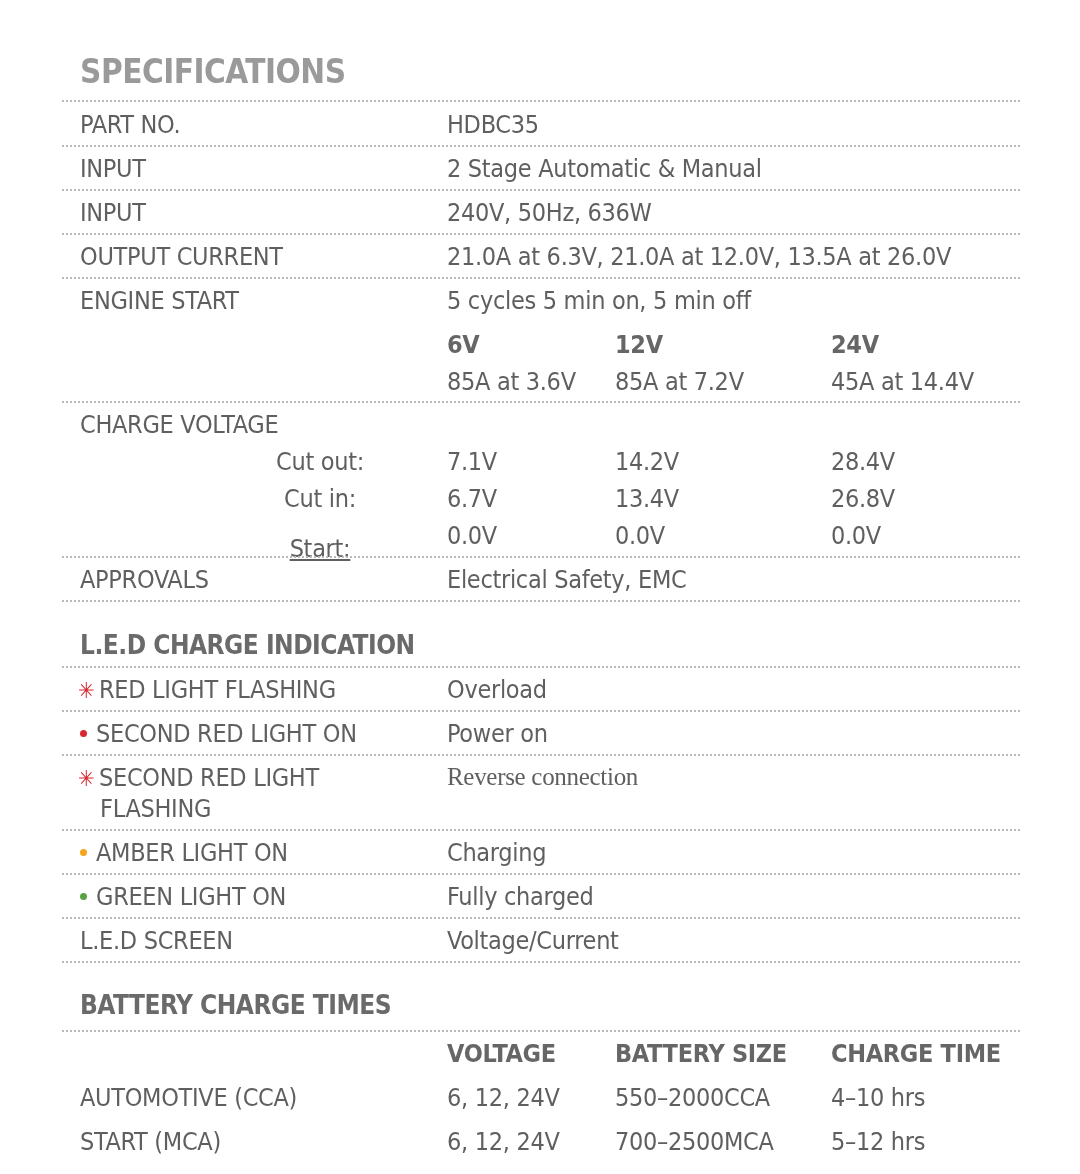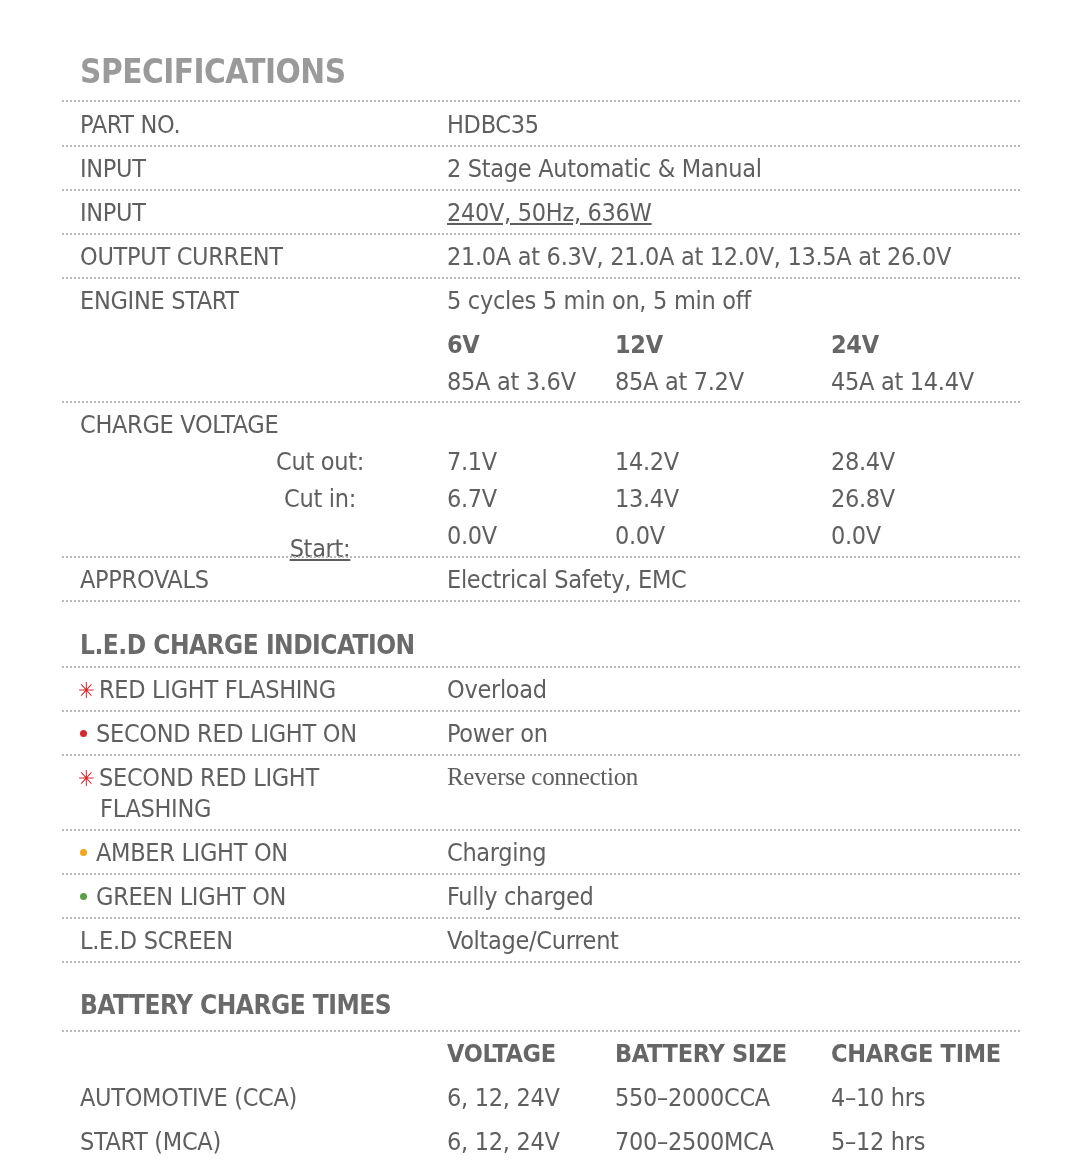--- a/index.html
+++ b/index.html
@@ -23,21 +23,21 @@
 
 <div class="abs t" style="left:80px;top:110px;">PART NO.</div>
 <div class="abs t" style="left:447px;top:110px;">HDBC35</div>
 <div class="dots" style="top:145px;"></div>
 
 <div class="abs t" style="left:80px;top:154px;">INPUT</div>
 <div class="abs t" style="left:447px;top:154px;">2 Stage Automatic &amp; Manual</div>
 <div class="dots" style="top:189px;"></div>
 
 <div class="abs t" style="left:80px;top:198px;">INPUT</div>
-<div class="abs t" style="left:447px;top:198px;text-decoration:underline;">240V, 50Hz, 636W</div>
+<div class="abs t" style="left:447px;top:198px;">240V, 50Hz, 636W</div>
 <div class="dots" style="top:233px;"></div>
 
 <div class="abs t" style="left:80px;top:242px;">OUTPUT CURRENT</div>
 <div class="abs t" style="left:447px;top:242px;">21.0A at 6.3V, 21.0A at 12.0V, 13.5A at 26.0V</div>
 <div class="dots" style="top:277px;"></div>
 
 <div class="abs t" style="left:80px;top:286px;">ENGINE START</div>
 <div class="abs t" style="left:447px;top:286px;">5 cycles 5 min on, 5 min off</div>
 <div class="abs t bold" style="left:447px;top:330px;">6V</div>
 <div class="abs t bold" style="left:615px;top:330px;">12V</div>

